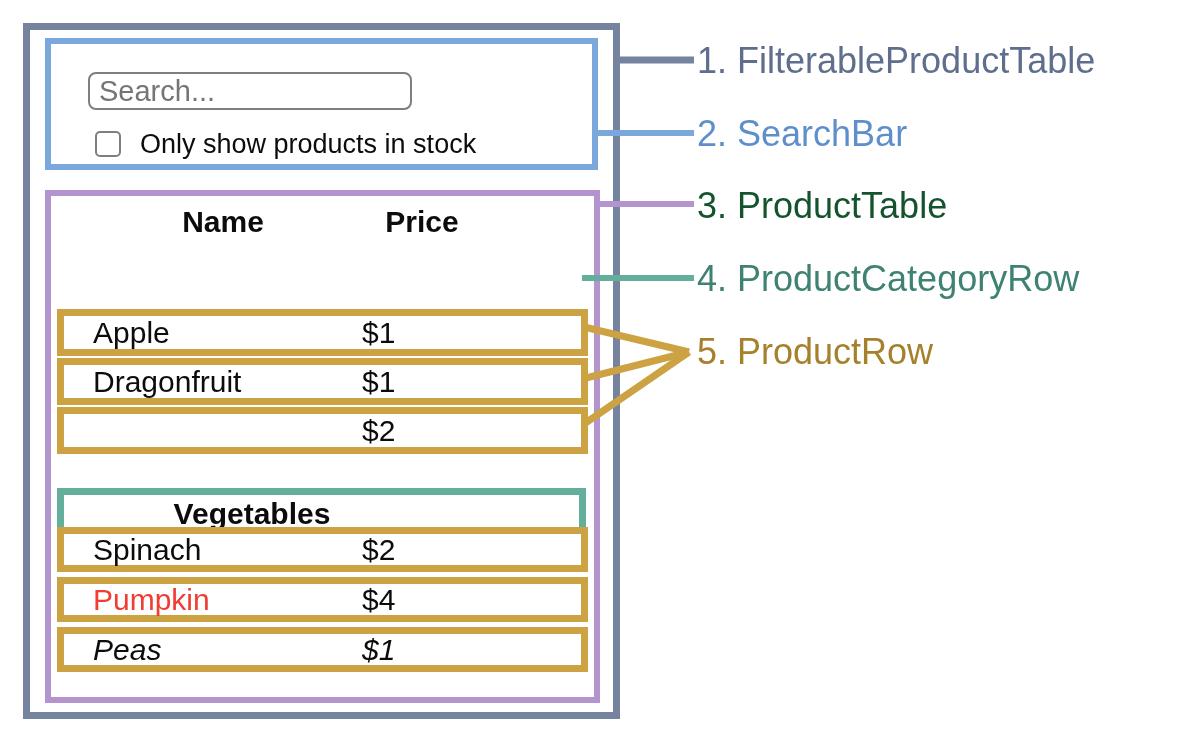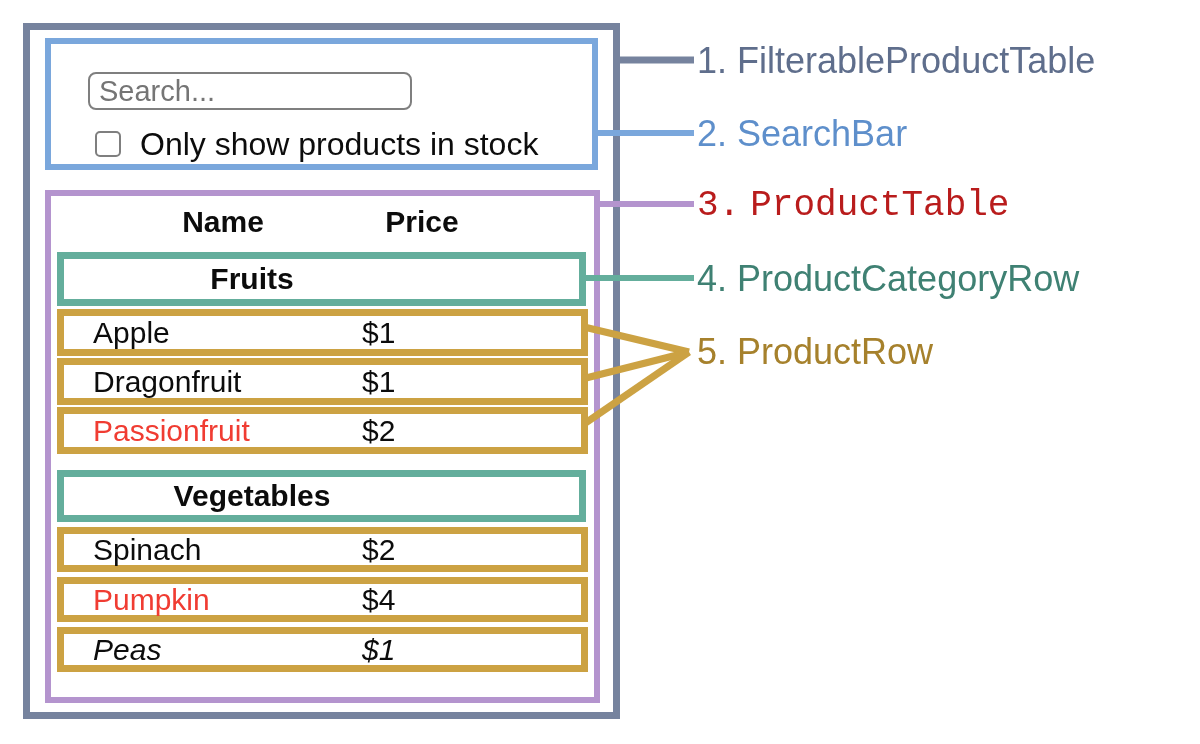--- a/index.html
+++ b/index.html
@@ -21,54 +21,54 @@
     font-family:"Liberation Sans",sans-serif;font-size:29px;color:#14532d;
     padding:0 0 0 9px;outline:none;background:#fff;
   }
   .search-input::placeholder{color:#757575;opacity:1;}
   .chk{
     position:absolute;left:44px;top:87px;width:26px;height:26px;margin:0;
     -webkit-appearance:none;appearance:none;border:2px solid #7f7f7f;
     border-radius:5px;background:#fff;box-sizing:border-box;cursor:pointer;
   }
   .chk-label{
-    position:absolute;left:89px;top:83px;font-size:32px;line-height:34px;
+    position:absolute;left:89px;top:83px;font-size:27px;line-height:34px;
     color:#0c0c0c;white-space:nowrap;
   }
 
   
   .hdr{position:absolute;top:9px;width:200px;text-align:center;
        font-size:30px;line-height:34px;font-weight:bold;color:#0c0c0c;}
   .hdr-name{left:72px;}
   .hdr-price{left:271px;}
 
   
   .catrow{position:absolute;left:6px;width:529px;border:7px solid #64AE9C;box-sizing:border-box;background:#fff;}
   .prow{position:absolute;left:6px;width:531px;border:7px solid #CCA243;box-sizing:border-box;background:#fff;}
   .cat-fruits{top:56px;height:54px;}
-  .cat-vegetables{top:274px;height:52px;}
+  .cat-vegetables{top:292px;height:52px;}
   .r1{top:113px;height:47px;}
   .r2{top:162px;height:47px;padding-left:23px;}
   .r3{top:211px;height:47px;}
   .r4{top:331px;height:45px;}
   .r5{top:381px;height:45px;padding-left:8px;}
   .r6{top:431px;height:45px;font-style:italic;}
   .cat-text{position:absolute;left:0;top:50%;transform:translateY(-50%);
     width:376px;text-align:center;font-weight:bold;font-size:30px;color:#0c0c0c;}
   .cell-name{position:absolute;left:29px;top:50%;transform:translateY(-50%);
     font-size:30px;color:#0c0c0c;white-space:nowrap;}
   .cell-price{position:absolute;left:298px;top:50%;transform:translateY(-50%);
     font-size:30px;color:#0c0c0c;}
   .red{color:#F03C32;}
 
   
   .legend-item{position:absolute;left:697px;font-size:36px;line-height:46px;white-space:nowrap;}
   .lg1{top:38px;color:#5F6E8C;}
   .lg2{top:111px;color:#5E8FCB;text-align:right;}
-  .lg3{top:183px;color:#b91c1c;font-family:Liberation Mono, monospace;}
+  .lg3{top:183px;color:#14532d;}
   .lg4{top:256px;color:#3F8173;}
   .lg5{top:329px;color:#A6812C;}
   .legend-item .num{margin-right:10px;}
 
   
   .overlay{position:absolute;left:0;top:0;width:1200px;height:744px;pointer-events:none;}
 </style>
 </head>
 <body>
 
@@ -79,34 +79,30 @@
     <div class="box searchbar">
       <input class="search-input" type="text" placeholder="Search..." style="">
       <input class="chk" type="checkbox" style="">
       <span class="chk-label">Only show products in stock</span>
     </div>
 
     <div class="box producttable">
       <span class="hdr hdr-name">Name</span>
       <span class="hdr hdr-price">Price</span>
 
-      <div class="catrow cat-fruits">
-        <span class="cat-text">Fruits</span>
-      </div>
 
       <div class="prow r1">
         <span class="cell-name">Apple</span>
         <span class="cell-price">$1</span>
       </div>
       <div class="prow r2">
         <span class="cell-name">Dragonfruit</span>
         <span class="cell-price">$1</span>
       </div>
       <div class="prow r3">
-        <span class="cell-name red">Passionfruit</span>
         <span class="cell-price">$2</span>
       </div>
 
       <div class="catrow cat-vegetables">
         <span class="cat-text">Vegetables</span>
       </div>
 
       <div class="prow r4">
         <span class="cell-name">Spinach</span>
         <span class="cell-price">$2</span>

